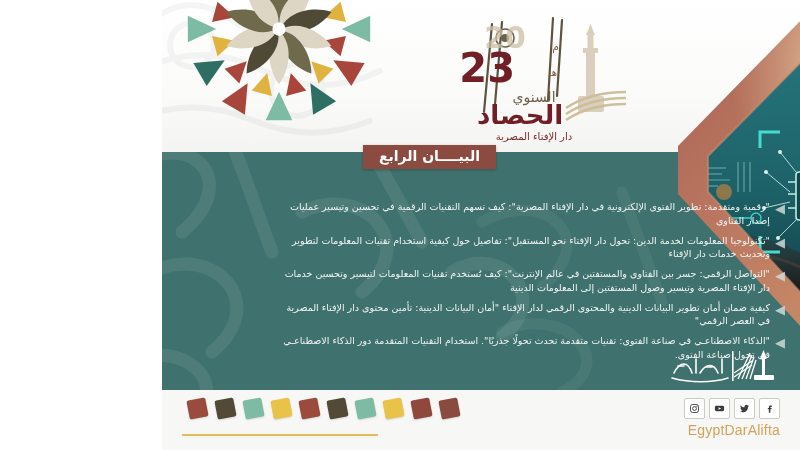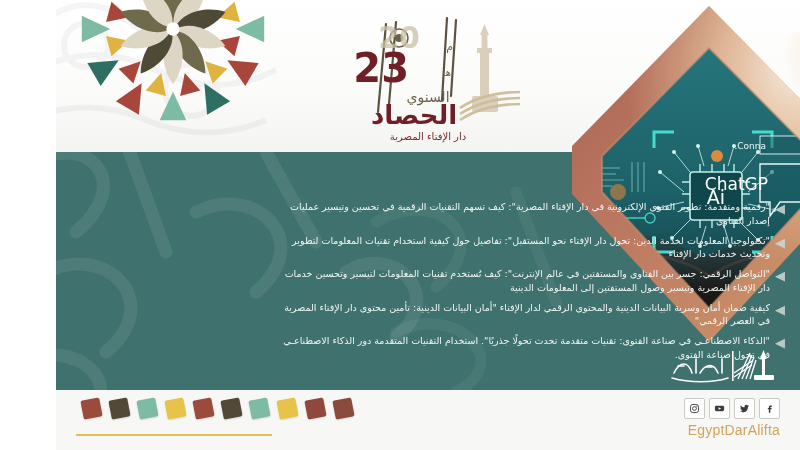--- a/index.html
+++ b/index.html
@@ -7,21 +7,21 @@
     margin: 0;
     padding: 0;
     background: #ffffff;
   }
   body {
     font-family: "DejaVu Sans", "Liberation Sans", sans-serif;
   }
 
   .poster {
     position: relative;
-    width: 744px;
+    width: 638px;
     height: 450px;
     overflow: hidden;
     background: #ffffff;
   }
 
   
   .top-band {
     position: absolute;
     left: 0; top: 0;
     width: 800px; height: 152px;
@@ -532,38 +532,39 @@
 
         <circle cx="250" cy="92" r="62" fill="url(#sunGlow)" opacity=".95"></circle>
       </g>
 
       <path d="M155 52 L262 160 L262 196 L155 312 L48 196 L48 160 Z" fill="none" stroke="#c98f6c" stroke-width="2" opacity=".6"></path>
 
       <circle cx="258" cy="88" r="54" fill="url(#sunGlow)" opacity=".7"></circle>
     </svg>
   </div>
 
+  <div class="badge-statement">البيــــان الرابع</div>
 
 
   <div class="bullets">
     <div class="bullet">
       <span class="bullet-mark">◀</span>
       <span class="bullet-text">"رقمية ومتقدمة: تطوير الفتوى الإلكترونية في دار الإفتاء المصرية": كيف تسهم التقنيات الرقمية في تحسين وتيسير عمليات إصدار الفتاوى</span>
     </div>
     <div class="bullet">
       <span class="bullet-mark">◀</span>
       <span class="bullet-text">"تكنولوجيا المعلومات لخدمة الدين: تحول دار الإفتاء نحو المستقبل": تفاصيل حول كيفية استخدام تقنيات المعلومات لتطوير وتحديث خدمات دار الإفتاء</span>
     </div>
     <div class="bullet">
       <span class="bullet-mark">◀</span>
       <span class="bullet-text">"التواصل الرقمي: جسر بين الفتاوى والمستفتين في عالم الإنترنت": كيف تُستخدم تقنيات المعلومات لتيسير وتحسين خدمات دار الإفتاء المصرية وتيسير وصول المستفتين إلى المعلومات الدينية</span>
     </div>
     <div class="bullet">
       <span class="bullet-mark">◀</span>
-      <span class="bullet-text">كيفية ضمان أمان وسرية البيانات الدينية والمحتوى الرقمي لدار الإفتاء "أمان البيانات الدينية: تأمين محتوى دار الإفتاء المصرية في العصر الرقمي"</span>
+      <span class="bullet-text">كيفية ضمان أمان تطوير البيانات الدينية والمحتوى الرقمي لدار الإفتاء "أمان البيانات الدينية: تأمين محتوى دار الإفتاء المصرية في العصر الرقمي"</span>
     </div>
     <div class="bullet">
       <span class="bullet-mark">◀</span>
       <span class="bullet-text">"الذكاء الاصطناعـي في صناعة الفتوى: تقنيات متقدمة تحدث تحولًا جذريًا". استخدام التقنيات المتقدمة دور الذكاء الاصطناعـي في تحول صناعة الفتوى.</span>
     </div>
   </div>
 
   <div class="ifta-mark">
     <svg viewBox="0 0 120 40">
 

